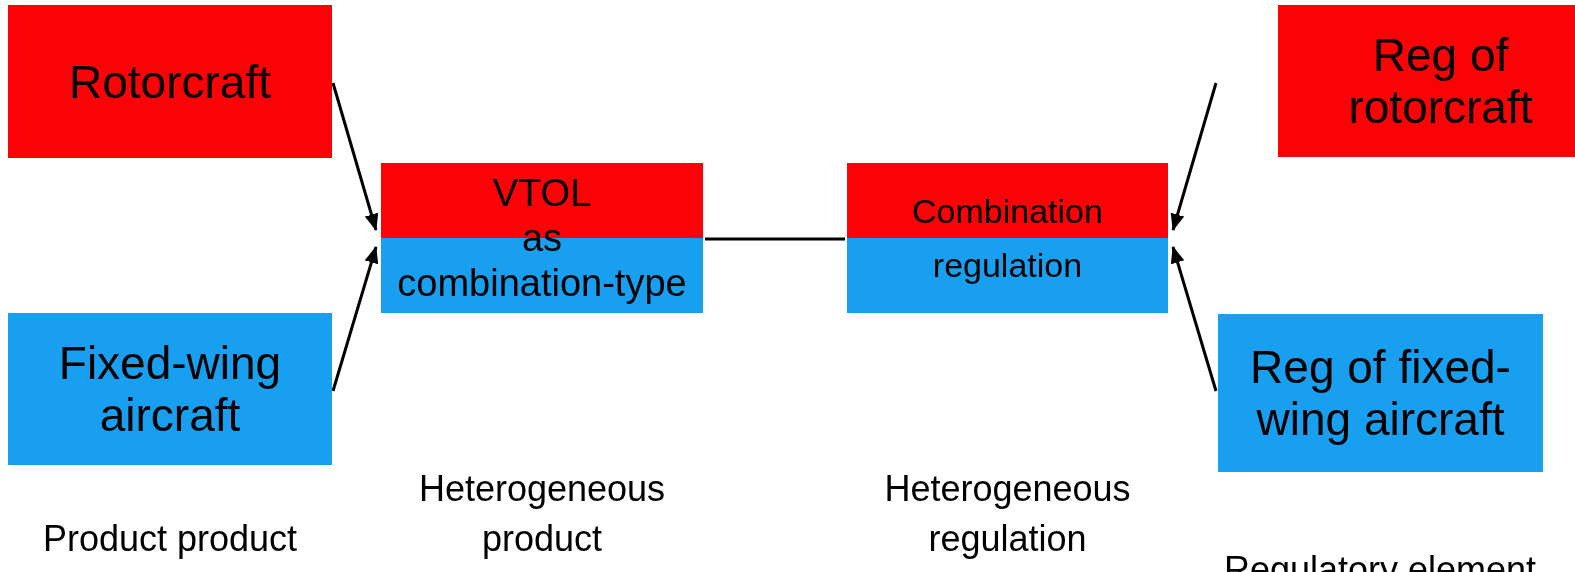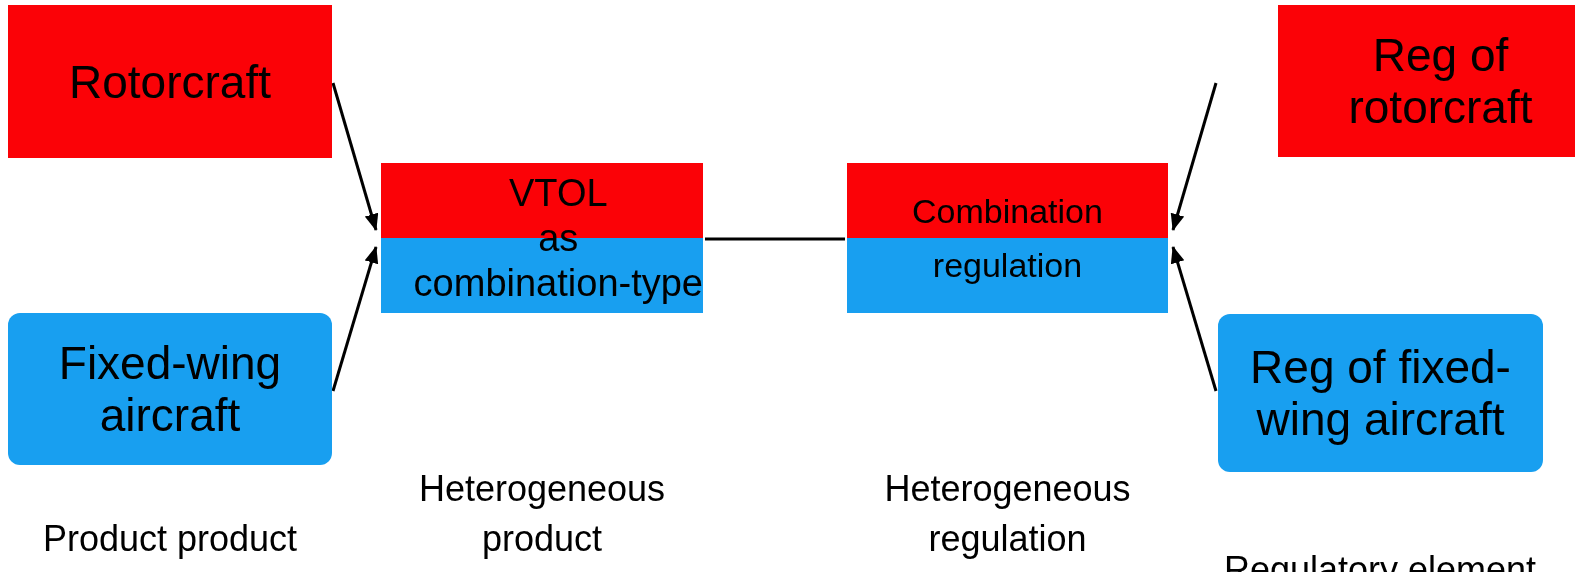--- a/index.html
+++ b/index.html
@@ -32,33 +32,33 @@
     display: flex;
     align-items: center;
     justify-content: center;
     text-align: center;
     white-space: pre-line;
     font-size: 46px;
     line-height: 52px;
     color: var(--text, #000000);
   }
   .solid-red { background: var(--red, #fb0207); }
-  .solid-blue { background: var(--blue, #189ff0); border-radius: 12px; }
+  .solid-blue { background: var(--blue, #189ff0); }
   .split {
     background: linear-gradient(
       to bottom,
       var(--red, #fb0207) 0%,
       var(--red, #fb0207) 50%,
       var(--blue, #189ff0) 50%,
       var(--blue, #189ff0) 100%
     );
   }
   #box-rotorcraft     { left: 8px;    top: 5px;   width: 324px; height: 153px; }
   #box-fixed-wing     { left: 8px;    top: 313px; width: 324px; height: 152px; }
-  #box-vtol           { left: 381px;  top: 163px; width: 322px; height: 150px; font-size: 38px; line-height: 45px; justify-content: flex-end; }
+  #box-vtol           { left: 381px;  top: 163px; width: 322px; height: 150px; font-size: 38px; line-height: 45px; }
   #box-combination    { left: 847px;  top: 163px; width: 321px; height: 150px; font-size: 34px; line-height: 54px; }
   #box-reg-rotorcraft { left: 1278px; top: 5px;   width: 325px; height: 152px; }
   #box-reg-fixed-wing { left: 1218px; top: 314px; width: 325px; height: 158px; }
   .caption {
     position: absolute;
     text-align: center;
     white-space: pre-line;
     font-size: 36px;
     line-height: 50px;
     color: var(--text, #000000);

